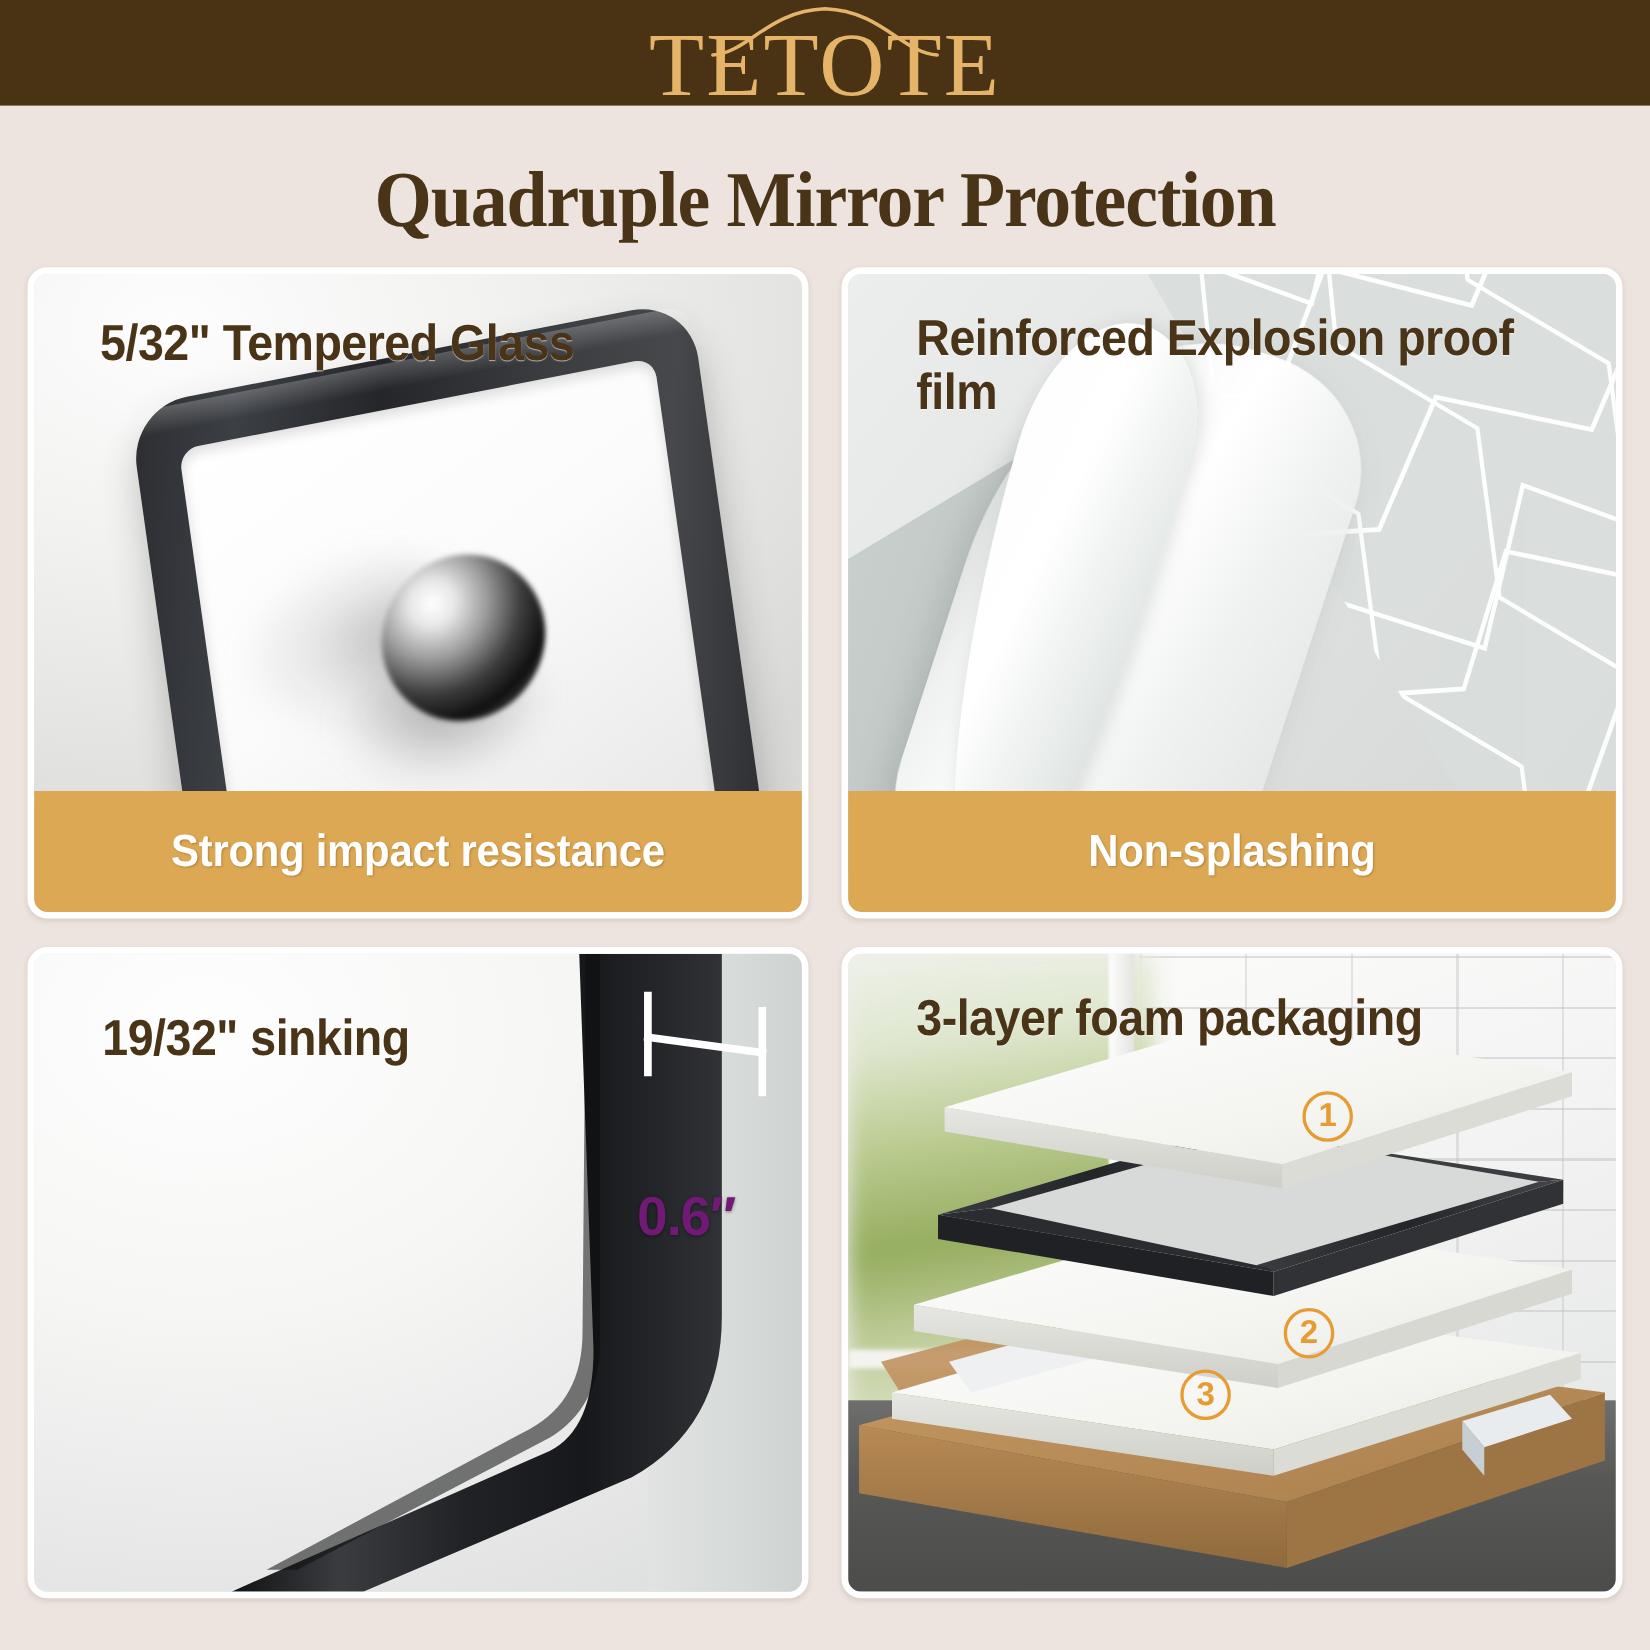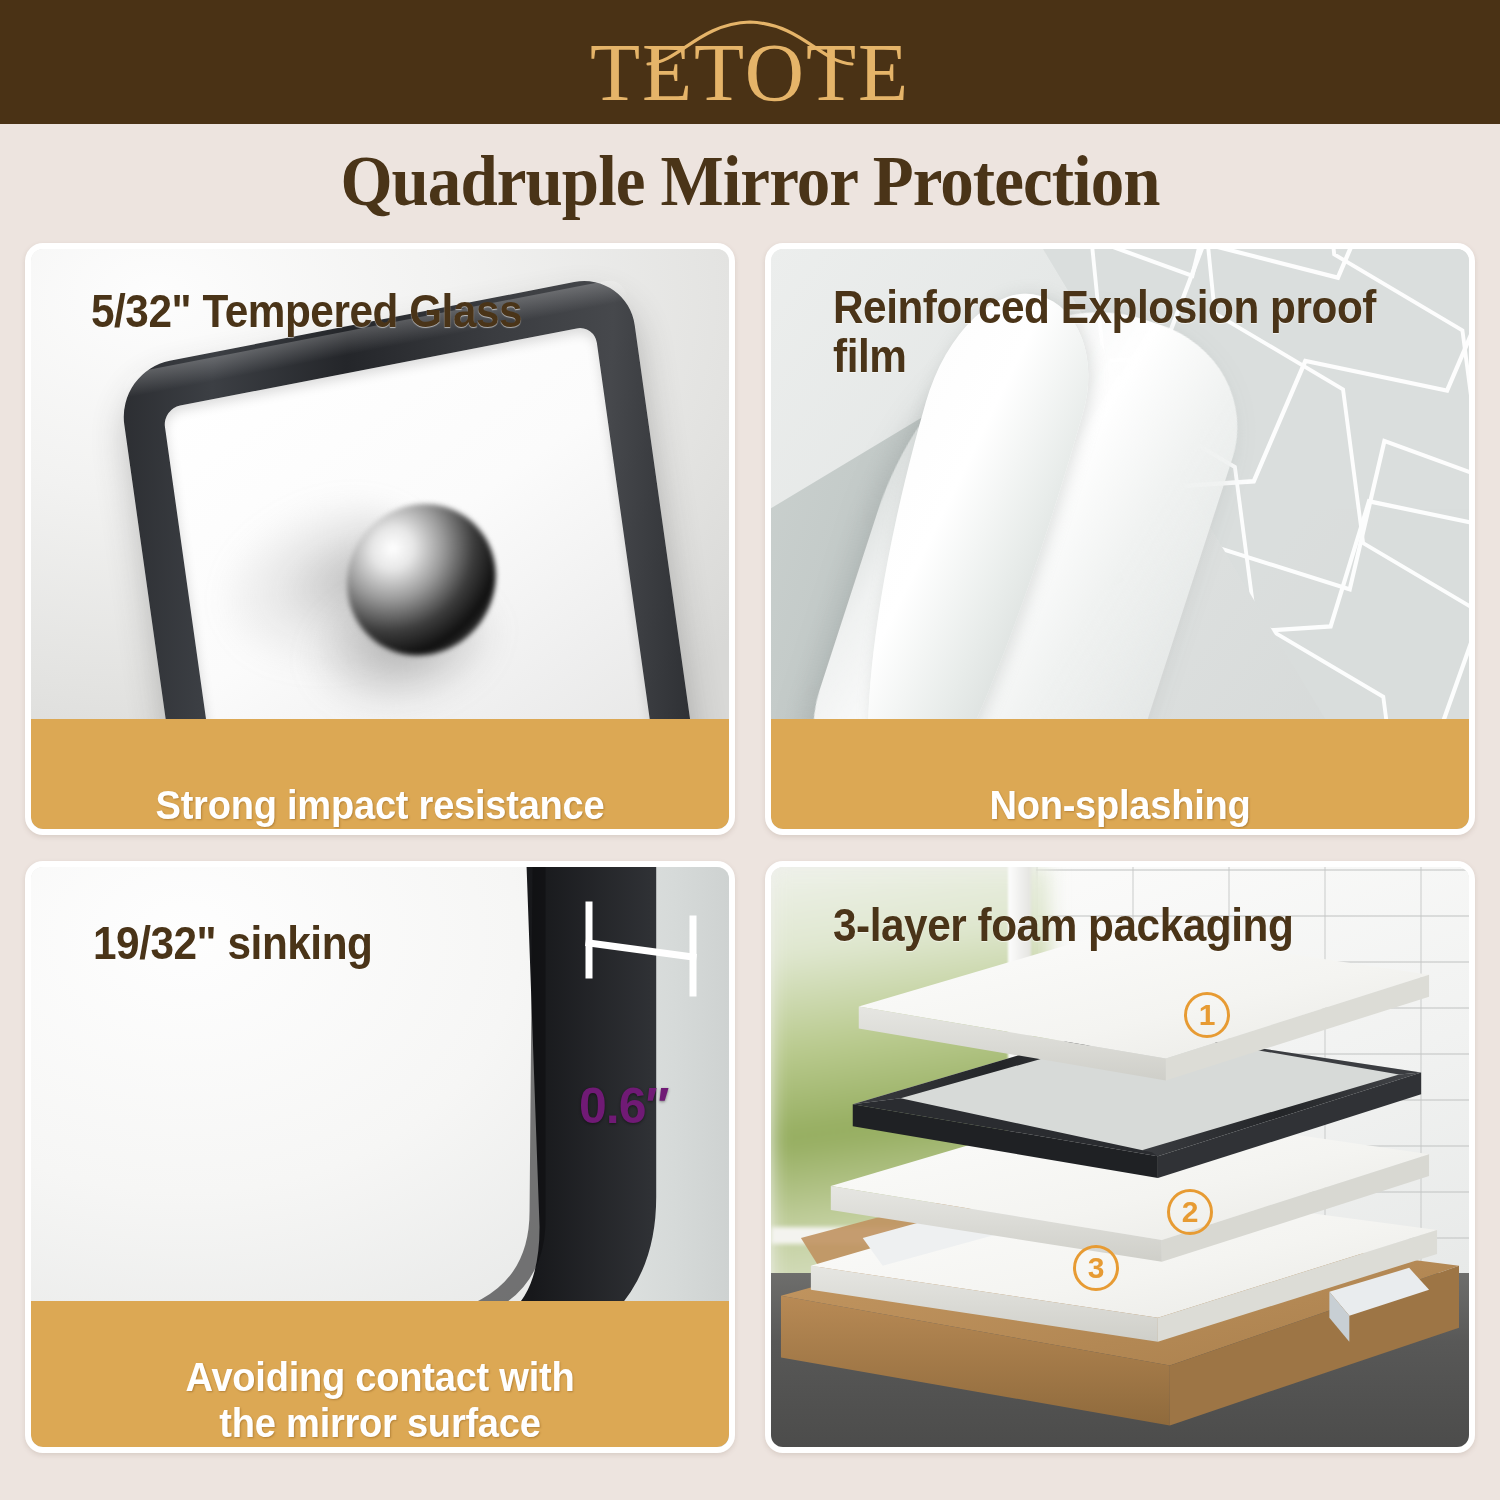--- a/index.html
+++ b/index.html
@@ -8,24 +8,24 @@
     background: #EDE4DF;
     font-family: "Liberation Sans", sans-serif;
     overflow: hidden;
     position: relative;
   }
 
   
   .header-bar {
     position: absolute;
     left: 0; top: 0;
-    width: 1500px; height: 124px;
+    width: 1500px; height: 96px;
     background: #4A3215;
     display: flex;
-    align-items: flex-end;
+    align-items: flex-start;
     justify-content: center;
   }
   .logo-wrap { position: relative; width: 360px; height: 110px; }
   .logo-arc {
     position: absolute;
     left: 0; top: 2px;
     width: 360px; height: 50px;
   }
   .logo-text {
     position: absolute;
@@ -89,21 +89,21 @@
     transform-origin: left top;
     text-shadow: 0 1px 1px rgba(255,255,255,0.6);
   }
   .caption-bar {
     position: absolute;
     left: 0; right: 0; bottom: 0;
     z-index: 50;
     background: #DCA854;
     border-radius: 0 0 12px 12px;
     display: flex;
-    align-items: flex-end;
+    align-items: center;
     color: #fff;
     font-weight: bold;
     font-size: 41px;
     line-height: 1.12;
     letter-spacing: -0.3px;
     text-shadow: 1px 1px 2px rgba(130,85,25,0.45);
   }
   .caption-bar.one-line { height: 110px; }
   .caption-bar.two-line { height: 146px; }
   .caption-bar .cap-inner { width: 100%; text-align: center; transform: scaleX(0.93); white-space: pre-line; }
@@ -360,24 +360,20 @@
       <svg class="dim-line" style="left:540px; top:30px; width:150px; height:190px;" viewBox="0 0 150 190">
         <g stroke="#ffffff" stroke-width="7" stroke-linecap="square">
           <line x1="18" y1="8" x2="18" y2="78"></line>
           <line x1="18" y1="46" x2="122" y2="60"></line>
           <line x1="122" y1="22" x2="122" y2="96"></line>
         </g>
       </svg>
       <div class="dim-label" style="left:548px; top:210px;">0.6″</div>
     </div>
     <div class="panel-heading" style="left:62px; top:52px; width:600px;">19/32" sinking</div>
-    <div class="caption-bar two-line">
-      <div class="cap-inner">Avoiding contact with
-the mirror surface</div>
-    </div>
   </div>
 
   <div class="panel">
     <div class="panel-art">
       <div class="p4-bg">
         <div class="p4-tile"></div>
         <div class="p4-window"></div>
         <div class="p4-window-frame"></div>
         <div class="p4-window-sill"></div>
         <div class="p4-floor"></div>

